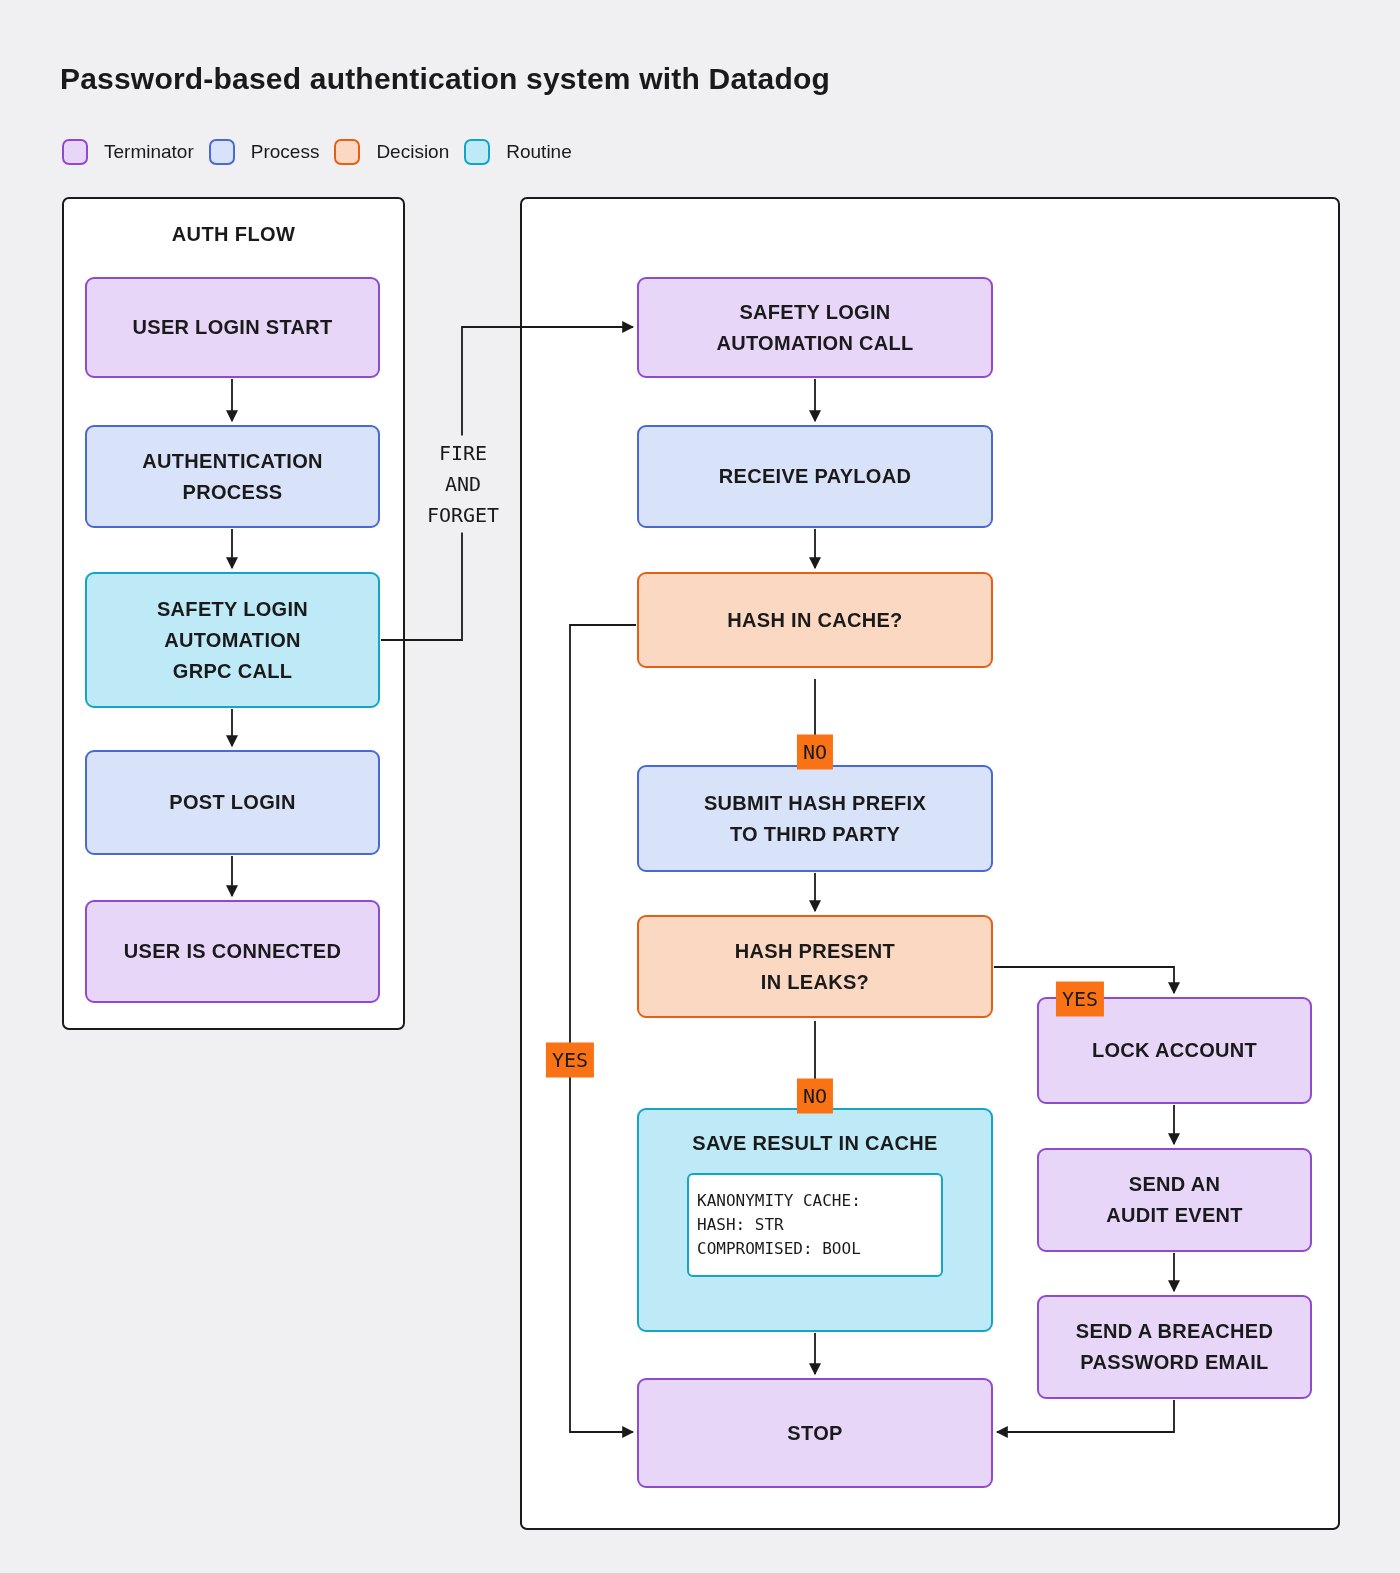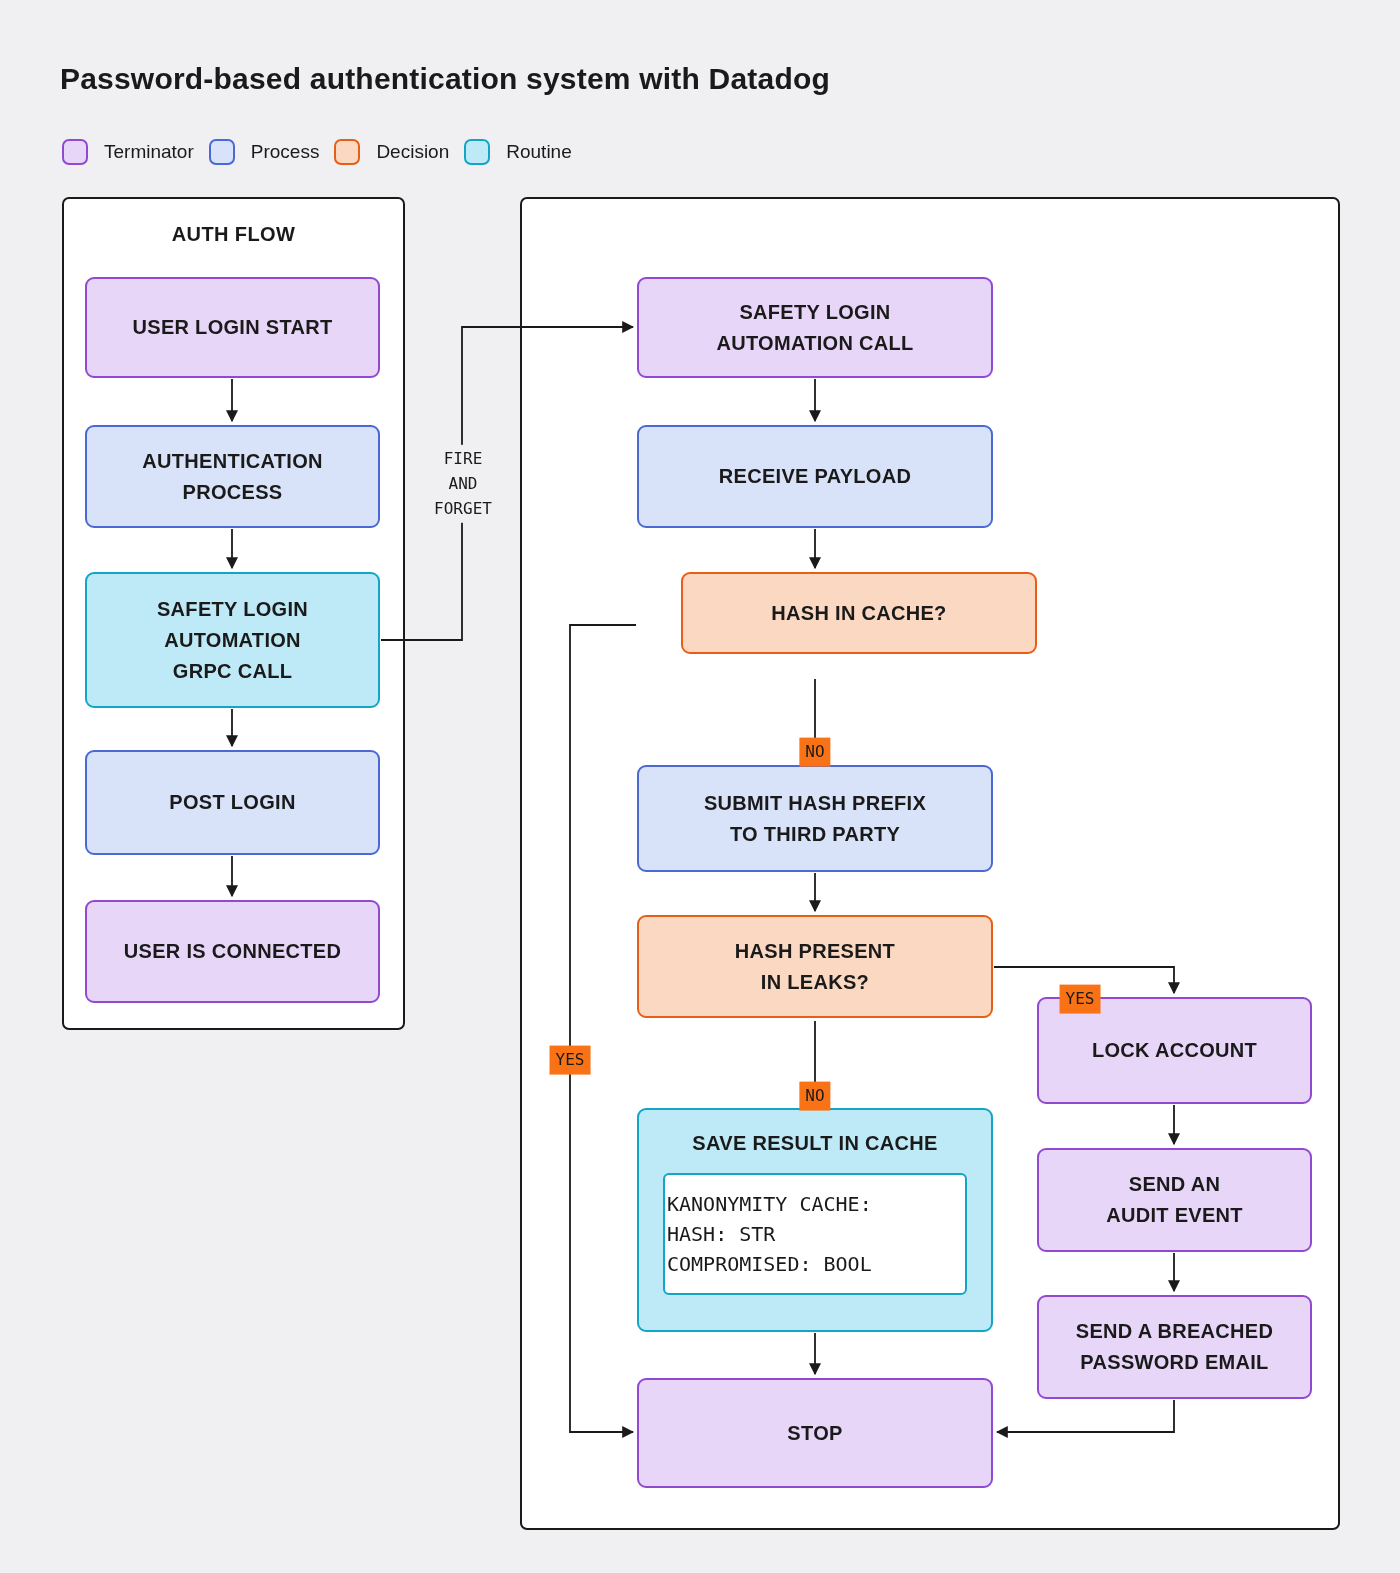--- a/index.html
+++ b/index.html
@@ -42,30 +42,30 @@
     line-height: 1.55; white-space: pre-line; letter-spacing: 0.3px;
     padding: 0 18px; z-index: 2;
   }
   .terminator { background: #e8d6f9; border-color: #9149d1; }
   .process    { background: #d8e2f8; border-color: #4a69d4; }
   .decision   { background: #fbd8c2; border-color: #e55f17; }
   .routine    { background: #bdeaf6; border-color: #12a5c6; }
 
   .save-cache { flex-direction: column; justify-content: flex-start; padding-top: 18px; }
   .cache-box {
-    margin-top: 14px; width: 304px; box-sizing: border-box;
+    margin-top: 14px; width: 256px; box-sizing: border-box;
     background: #ffffff; border: 2px solid #12a5c6; border-radius: 6px;
     font-family: "DejaVu Sans Mono", monospace; font-weight: normal;
-    font-size: 20px; text-align: left; line-height: 1.5;
-    padding: 14px 2px; white-space: pre-line; letter-spacing: 0;
+    font-size: 16px; text-align: left; line-height: 1.5;
+    padding: 14px 8px; white-space: pre-line; letter-spacing: 0;
   }
 
   .edge-label {
     position: absolute; z-index: 3;
-    font-family: "DejaVu Sans Mono", monospace; font-size: 16px;
+    font-family: "DejaVu Sans Mono", monospace; font-size: 20px;
     text-align: center; white-space: pre-line; line-height: 1.55;
     transform: translate(-50%, -50%); padding: 2px 6px;
   }
   .bg-white { background: #f97316; margin-top: 32px; }
   .bg-page  { background: #f0f0f2; }
 </style>
 </head>
 <body>
 
 <div class="page">
@@ -131,21 +131,21 @@
 PROCESS</div>
   <div class="node routine" style="left:85px; top:572px; width:295px; height:136px;">SAFETY LOGIN
 AUTOMATION
 GRPC CALL</div>
   <div class="node process" style="left:85px; top:750px; width:295px; height:105px;">POST LOGIN</div>
   <div class="node terminator" style="left:85px; top:900px; width:295px; height:103px;">USER IS CONNECTED</div>
 
   <div class="node terminator" style="left:637px; top:277px; width:356px; height:101px;">SAFETY LOGIN
 AUTOMATION CALL</div>
   <div class="node process" style="left:637px; top:425px; width:356px; height:103px;">RECEIVE PAYLOAD</div>
-  <div class="node decision" style="left:637px; top:572px; width:356px; height:82px;margin-left:44px;">HASH IN CACHE?</div>
+  <div class="node decision" style="left:637px; top:572px; width:356px; height:96px;">HASH IN CACHE?</div>
   <div class="node process" style="left:637px; top:765px; width:356px; height:107px;">SUBMIT HASH PREFIX
 TO THIRD PARTY</div>
   <div class="node decision" style="left:637px; top:915px; width:356px; height:103px;">HASH PRESENT
 IN LEAKS?</div>
 
   <div class="node routine save-cache" style="left:637px; top:1108px; width:356px; height:224px;">
     <div>SAVE RESULT IN CACHE</div>
     <div class="cache-box">KANONYMITY CACHE:
 HASH: STR
 COMPROMISED: BOOL</div>

